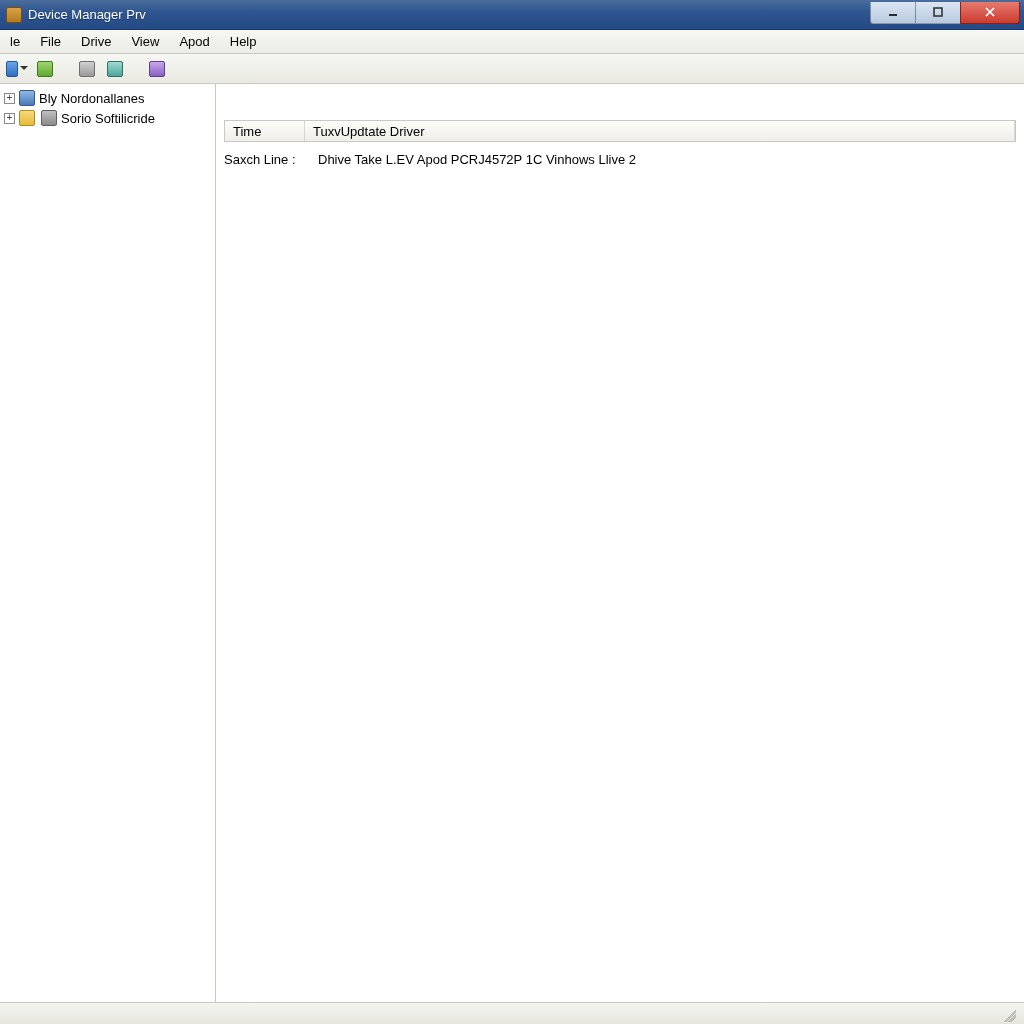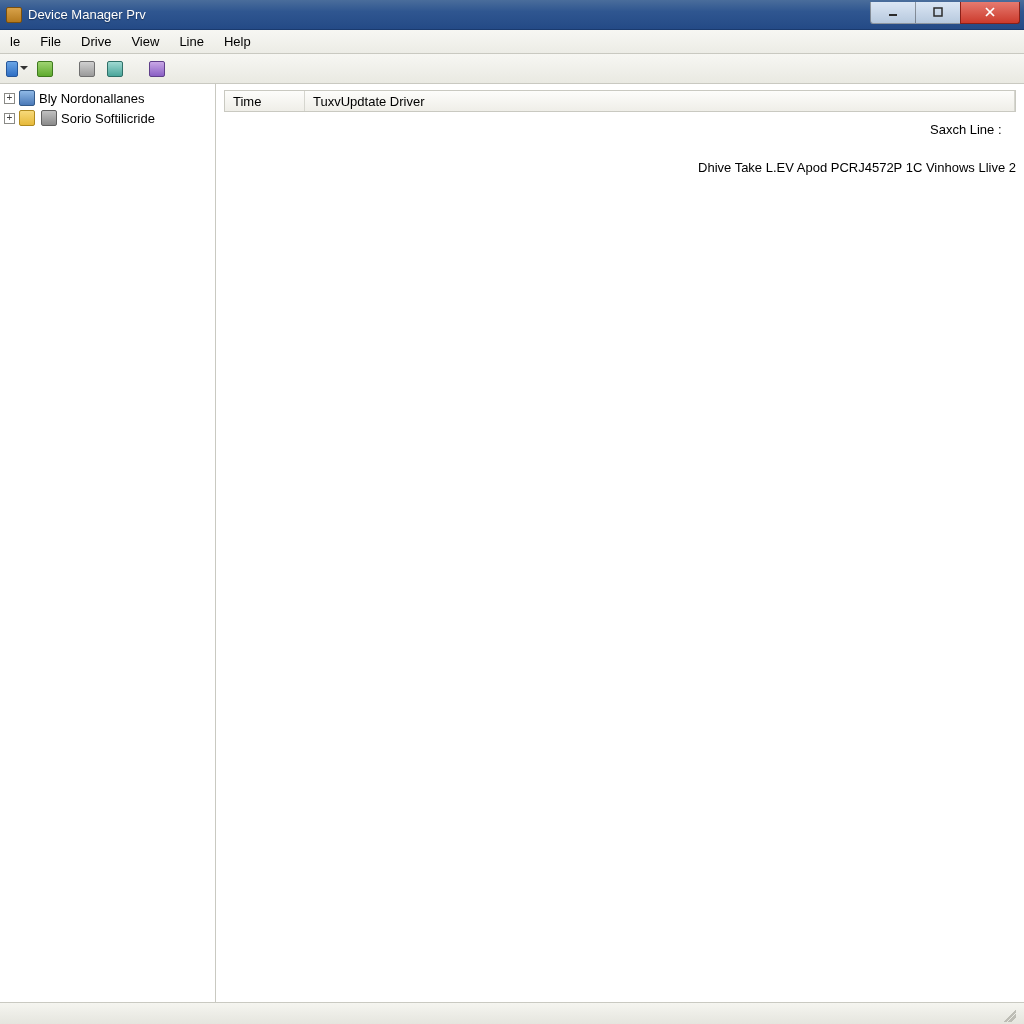--- a/index.html
+++ b/index.html
@@ -131,43 +131,43 @@
     width:16px;height:16px;margin-right:4px;border-radius:2px;
   }
   .nodeicon.monitor { background:linear-gradient(#8fb8e6,#4a79b8); border:1px solid #335a8a;}
   .nodeicon.folder  { background:linear-gradient(#f7d97a,#e6b93a); border:1px solid #b08a1e;}
   .nodeicon.disk    { background:linear-gradient(#c0c0c0,#8a8a8a); border:1px solid #5f5f5f;}
   .treeitem .sub { margin-left:2px; }
 
   .mainpane {
     flex: 1;
     background:#fff;
-    padding: 6px 8px;
-    font-size: 13px;
+    padding: 22px 8px;
+    font-size: 13px;
+    margin-top: 14px;
   }
   .listheader {
     display:flex;
     border:1px solid #c9c9c1;
     background:linear-gradient(#fdfdfb,#efeee8);
     height:22px;
     align-items:center;
   }
   .listheader .col {
     padding: 0 8px;
     border-right:1px solid #d6d6cf;
     height:100%; display:flex; align-items:center;
   }
   .listheader .col.time { width: 80px; }
   .listheader .col.txt  { flex:1;text-align:center; }
 
   .row {
-    display:flex; align-items:flex-end;
+    display:flex; align-items:center;
     margin-top: 10px;
-    gap: 23px;
-    flex-direction: column;
+    gap: 8px;
   }
   .row .lbl { width: 86px; }
   .row .val { flex:1; }
   .driverbtn {
     display:inline-block;
     padding: 2px 10px;
     background: linear-gradient(#eaf3fb,#cfe2f3);
     border: 1px solid #7aa6cf;
     border-radius: 2px;
     color:#1a3a6e;
@@ -216,21 +216,21 @@
         </svg>
     </div>
   </div>
 </div>
 
 <div class="menubar">
   <div class="menuitem">le</div>
   <div class="menuitem">File</div>
   <div class="menuitem">Drive</div>
   <div class="menuitem">View</div>
-  <div class="menuitem">Line</div>
+  <div class="menuitem">Apod</div>
   <div class="menuitem">Help</div>
 </div>
 
 <div class="toolbar">
   <div class="tbtn dd">
       <span class="ico blue"></span>
     </div>
   <div class="tbtn">
       <span class="ico green"></span>
     </div>

